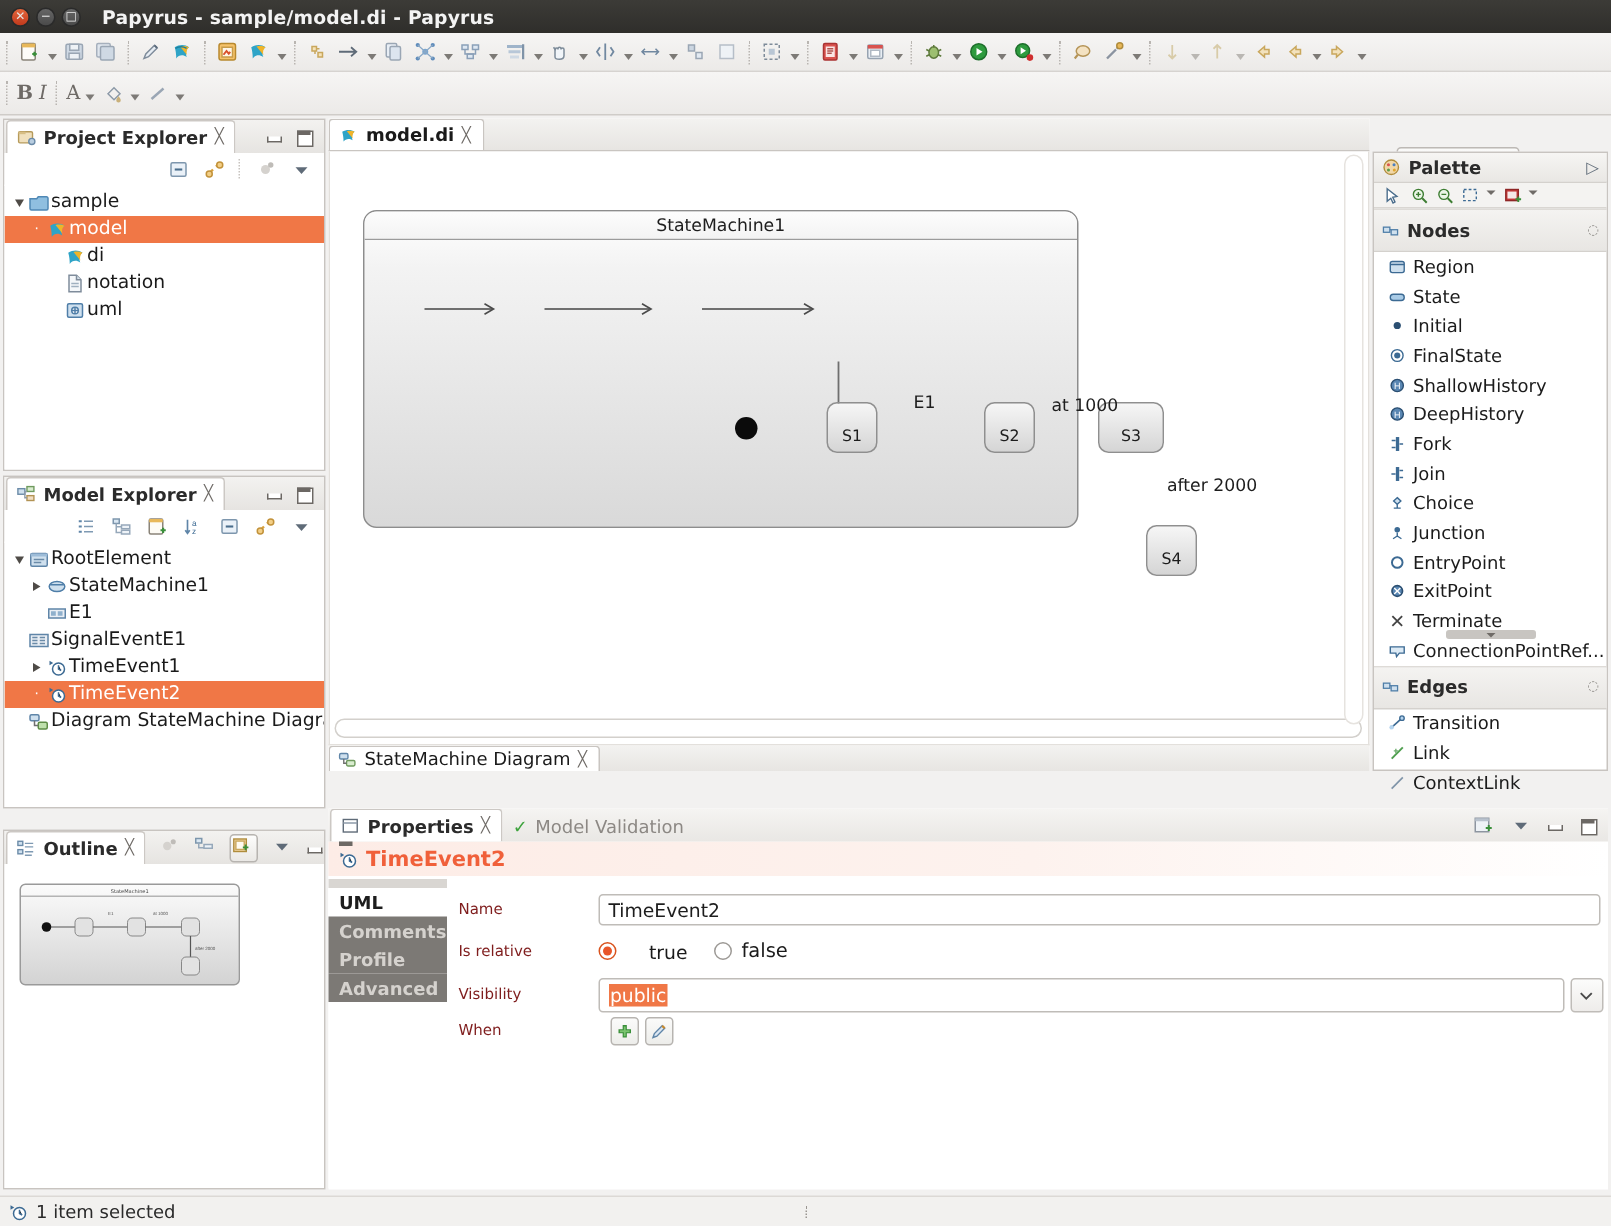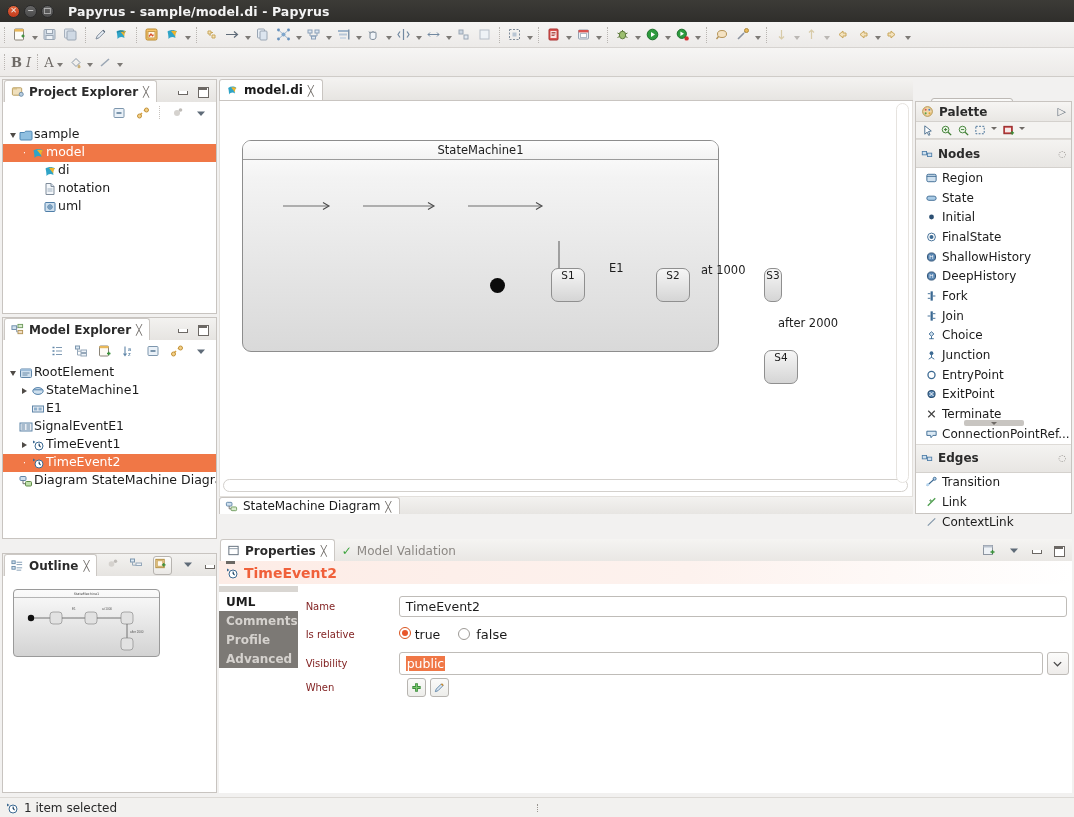--- a/index.html
+++ b/index.html
@@ -204,21 +204,21 @@
   }
   .status-grip { position:absolute; left:50%; top:6px; width:2px;height:8px;
                  border-left:1px dotted #9a9691; }
 
   
   .dg-label { position:absolute; font-size:11.5px; color:#1d1d1d; white-space:nowrap; }
   .state-box {
     position:absolute; border:1px solid #8f8f8f; border-radius:7px;
     background: linear-gradient(to bottom,#f6f6f6 0%,#d5d5d5 100%);
     display:flex; align-items:flex-start; justify-content:center;
-    font-size:10.5px; color:#1d1d1d; padding-top:0;
+    font-size:10.5px; color:#1d1d1d; padding-top:16px;
   }
 </style>
 </head>
 <body>
 
 <div id="app">
 
   <div class="titlebar">
     <div class="wbtns">
       <div class="wbtn close">
@@ -1018,21 +1018,21 @@
       </svg>
 
       <div style="position:absolute;left:270px;top:177px;width:15px;height:15px;border-radius:50%;background:#0b0b0b;"></div>
 
       <div class="state-box" style="left:331px;top:167px;width:34px;height:34px;">
         <span>S1</span>
       </div>
       <div class="state-box" style="left:436px;top:167px;width:34px;height:34px;">
         <span>S2</span>
       </div>
-      <div class="state-box" style="left:544px;top:167px;width:18px;height:34px;">
+      <div class="state-box" style="left:512px;top:167px;width:44px;height:34px;">
         <span>S3</span>
       </div>
       <div class="state-box" style="left:544px;top:249px;width:34px;height:34px;">
         <span>S4</span>
       </div>
 
       <div class="dg-label" style="left:389px;top:160px;">E1</div>
       <div class="dg-label" style="left:481px;top:162px;">at 1000</div>
       <div class="dg-label" style="left:558px;top:215px;">after 2000</div>
 
@@ -1343,21 +1343,21 @@
       <div style="flex:1; padding:8px 12px 0 8px;">
         <div class="prow">
           <div class="plabel">Name</div>
           <div class="pinput" style="width:668px;">
             <span>TimeEvent2</span>
           </div>
         </div>
 
         <div class="prow">
           <div class="plabel">Is relative</div>
-          <div style="display:flex;align-items:flex-start;gap:4px;">
+          <div style="display:flex;align-items:center;gap:22px;">
             <span class="radio on"></span>
             <span style="font-size:12.5px;">true</span>
           </div>
           <div style="display:flex;align-items:center;gap:6px;margin-left:18px;">
             <span class="radio"></span>
             <span style="font-size:13px;">false</span>
           </div>
         </div>
 
         <div class="prow" style="height:30px;">

